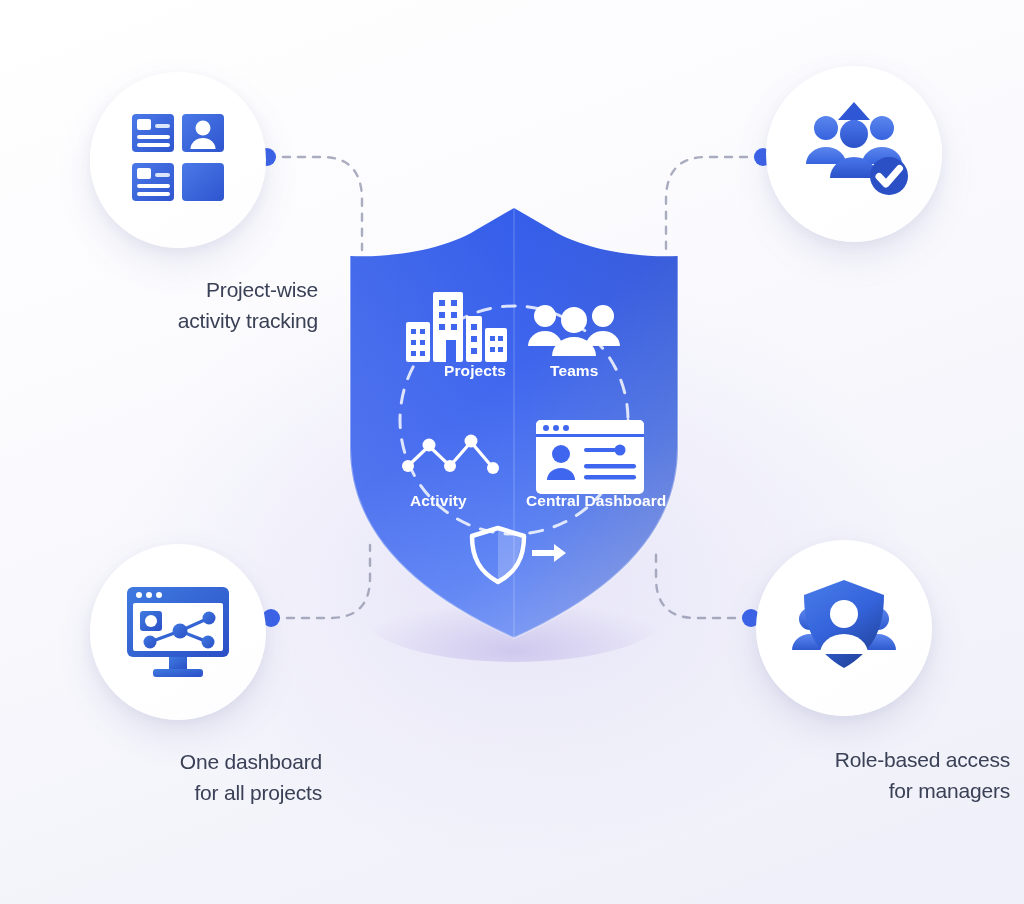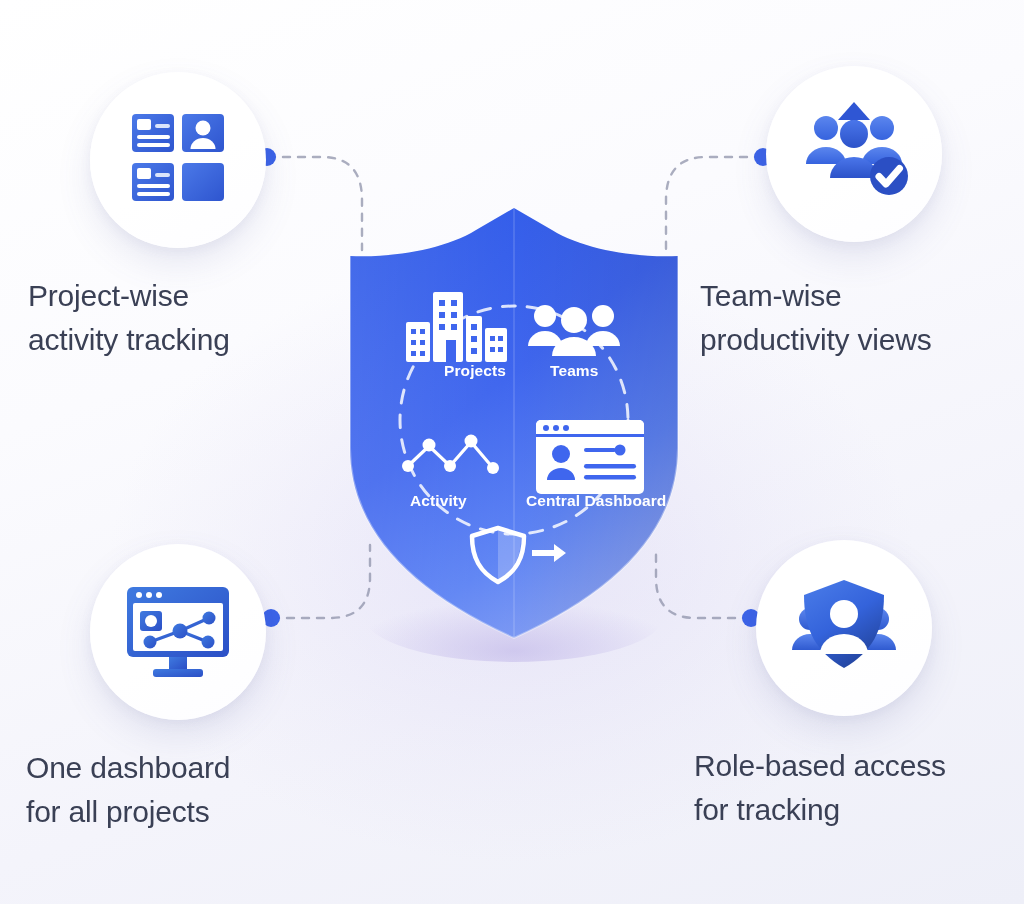--- a/index.html
+++ b/index.html
@@ -37,25 +37,25 @@
   .bubble-tr { left: 766px; top: 66px; }
   .bubble-bl { left: 90px;  top: 544px; }
   .bubble-br { left: 756px; top: 540px; }
 
   .bubble svg { display: block; }
 
   
   .caption {
     position: absolute;
     color: #3a4055;
-    font-size: 30px;
+    font-size: 21px;
     line-height: 1.48;
     font-weight: 400;
     letter-spacing: -0.2px;
-    text-align: left;
+    text-align: right;
     white-space: pre-line;
   }
   .cap-tl { left: 28px;  top: 274px; width: 290px; }
   .cap-tr { left: 700px; top: 274px; width: 306px; }
   .cap-bl { left: 26px;  top: 746px; width: 296px; }
   .cap-br { left: 694px; top: 744px; width: 316px; }
 
   
   .shield-wrap {
     position: absolute;
@@ -223,26 +223,24 @@
 
       <g fill="#ffffff">
         <circle cx="56" cy="36" r="14"></circle>
         <path d="M32,76 a24,20 0 0 1 48,0 z"></path>
       </g>
     </svg>
   </div>
 
   <div class="caption cap-tl">Project-wise
 activity tracking</div>
-  <div class="caption cap-tr">Team-wise
-productivity views</div>
   <div class="caption cap-bl">One dashboard
 for all projects</div>
   <div class="caption cap-br">Role-based access
-for tracking</div>
+for managers</div>
 
   <div class="shield-wrap">
     <svg width="352" height="444" viewBox="0 0 352 444" xmlns="http://www.w3.org/2000/svg">
       <defs>
         <linearGradient id="shieldGrad" x1="0.18" y1="0" x2="0.78" y2="1">
           <stop offset="0%" stop-color="#2f5ae8"></stop>
           <stop offset="42%" stop-color="#3f66ee"></stop>
           <stop offset="72%" stop-color="#5e84f4"></stop>
           <stop offset="100%" stop-color="#93a9f3"></stop>
         </linearGradient>

